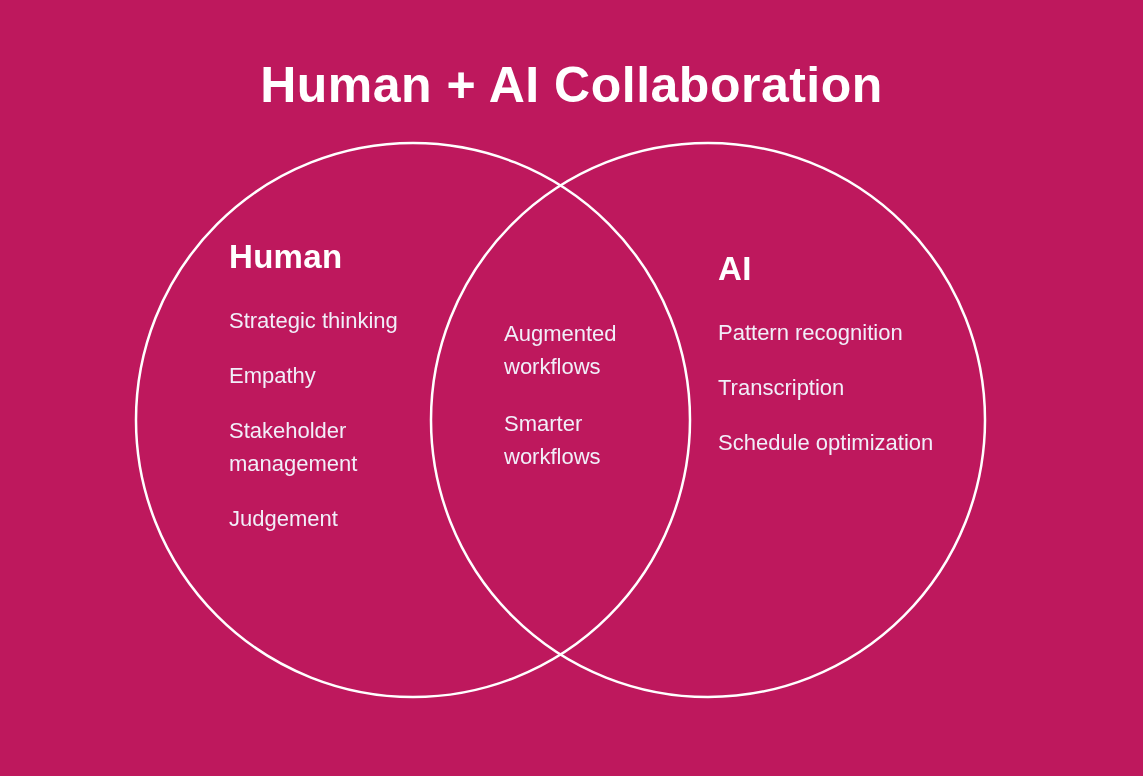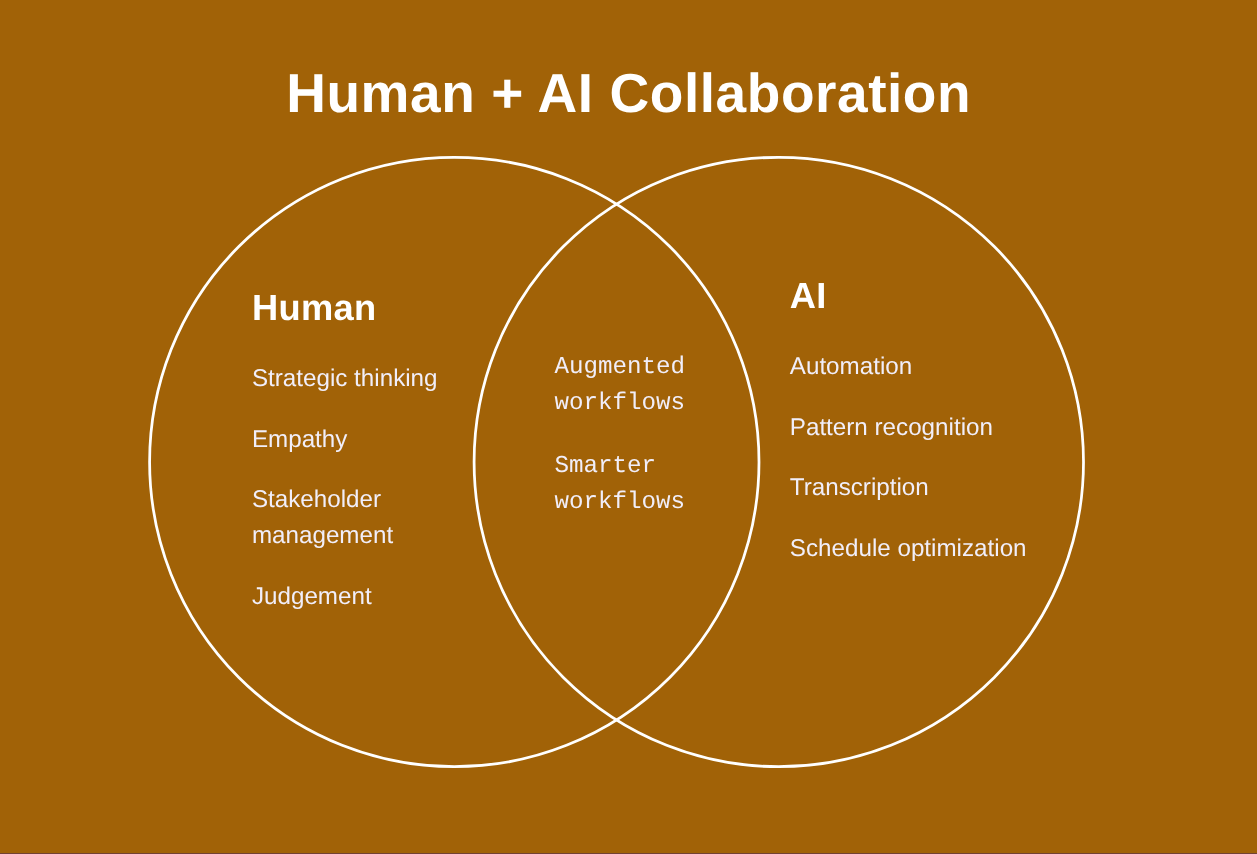--- a/index.html
+++ b/index.html
@@ -7,21 +7,21 @@
     padding: 0;
   }
   body {
     font-family: "Liberation Sans", "DejaVu Sans", sans-serif;
     background: #2F1A73;
   }
   .canvas {
     position: relative;
     width: 1143px;
     height: 776px;
-    background: #a16207;
+    background: #be185d;
     overflow: hidden;
   }
   .title {
     position: absolute;
     top: 56px;
     left: 0;
     width: 100%;
     margin: 0;
     text-align: center;
     color: #FFFFFF;
@@ -47,23 +47,23 @@
   }
   .item-list .item {
     font-size: 22px;
     font-weight: 500;
     line-height: 33px;
     margin-bottom: 22px;
   }
   .item-list .item:last-child {
     margin-bottom: 0;
   }
-  .group-human  { top: 238px; left: 229px; width: 215px; margin-top: 23px; }
+  .group-human  { top: 238px; left: 229px; width: 215px; }
   .group-ai     { top: 250px; left: 718px; width: 280px; }
-  .group-overlap { top: 317px; left: 504px; width: 145px; font-family: Liberation Mono, monospace; }
+  .group-overlap { top: 317px; left: 504px; width: 145px; }
   .group-overlap .item { margin-bottom: 24px; }
 </style>
 </head>
 <body>
 
 <div class="canvas">
 
   <h1 class="title">Human + AI Collaboration</h1>
 
   <svg class="venn-svg" width="1143" height="776" viewBox="0 0 1143 776">
@@ -84,20 +84,19 @@
   <div class="group group-overlap">
     <div class="item-list">
         <div class="item">Augmented workflows</div>
         <div class="item">Smarter workflows</div>
       </div>
   </div>
 
   <div class="group group-ai">
     <h2 class="group-heading">AI</h2>
     <div class="item-list">
-        <div class="item">Automation</div>
         <div class="item">Pattern recognition</div>
         <div class="item">Transcription</div>
         <div class="item">Schedule optimization</div>
       </div>
   </div>
 
 </div>
 
 </body></html>

